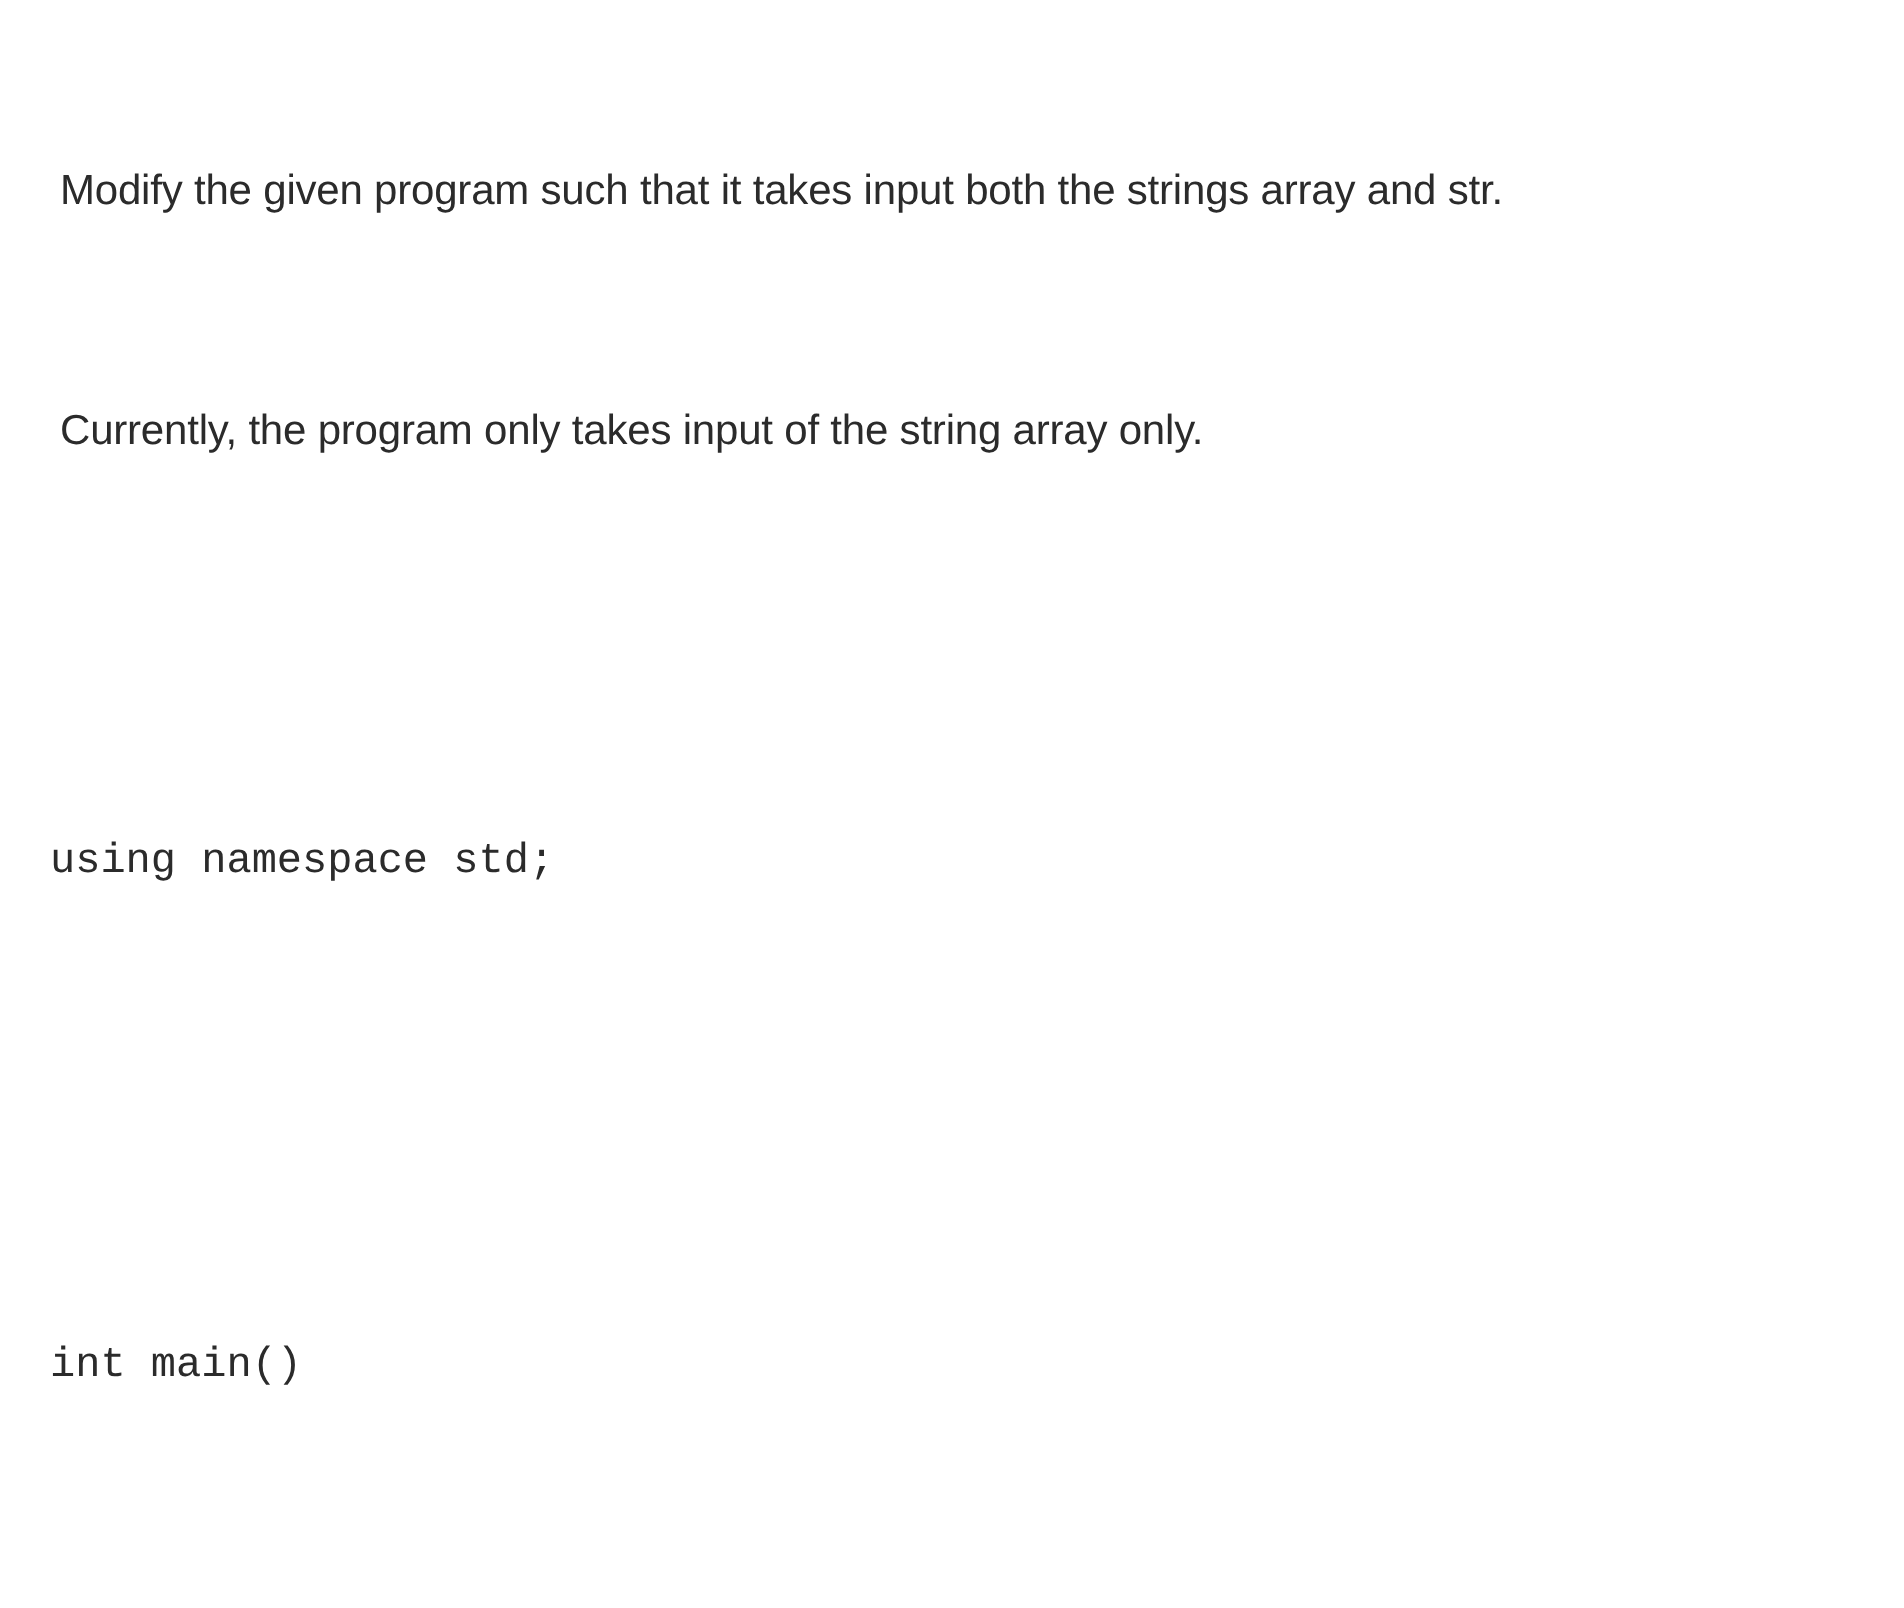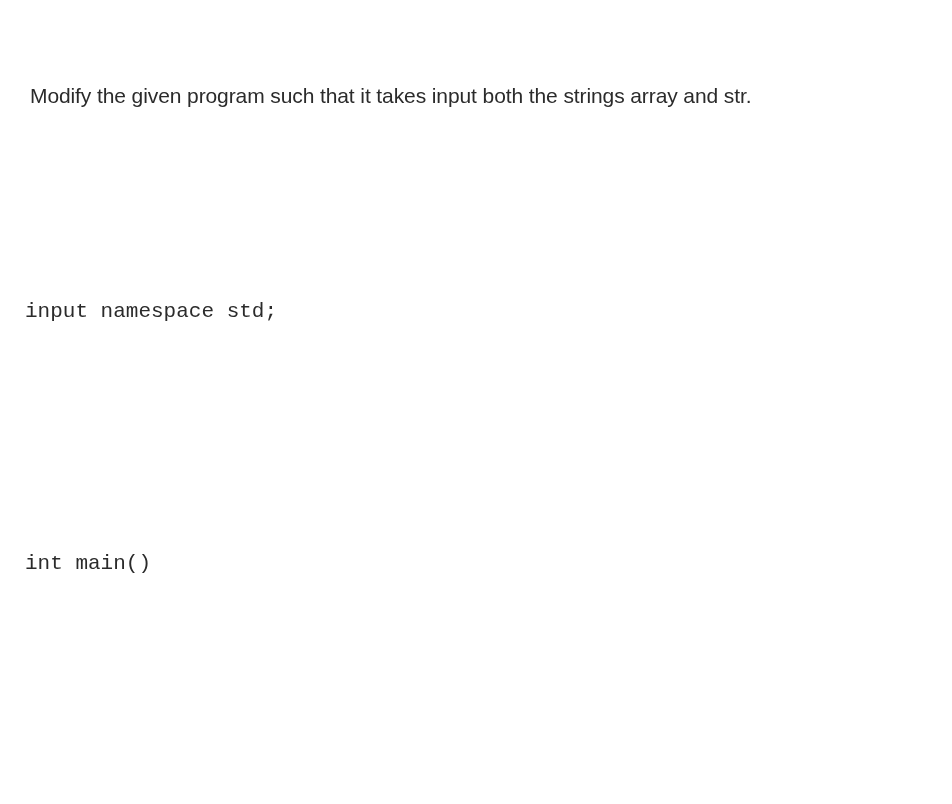--- a/index.html
+++ b/index.html
@@ -61,24 +61,25 @@
     height: 42px;
   }
 </style>
 </head>
 <body>
 
 <div id="page">
 
   <div class="prose">
     <p class="prose-line">Modify the given program such that it takes input both the strings array and str.</p>
+    <p class="prose-line">Currently, the program only takes input of the string array only.</p>
   </div>
 
   <div class="code-block">
-    <div class="code-line">input namespace std;</div>
+    <div class="code-line">using namespace std;</div>
     <div class="code-line blank"></div>
     <div class="code-line">int main()</div>
     
     
     
     
     
     
     
     

